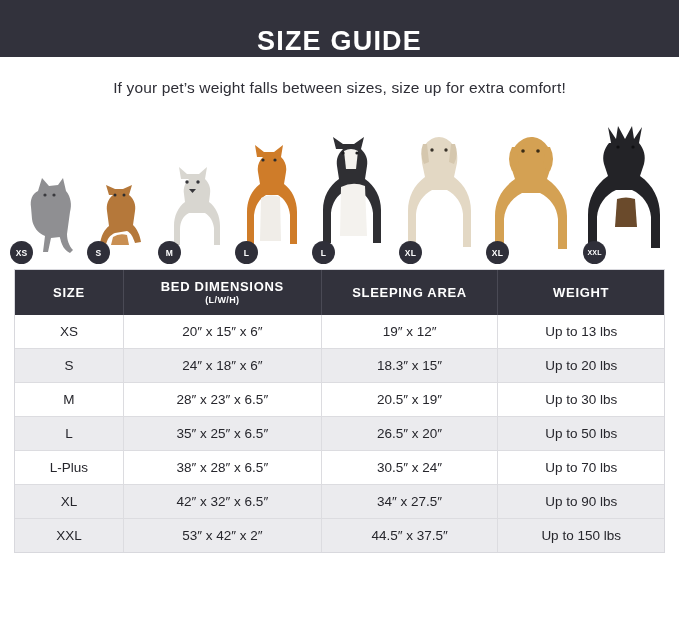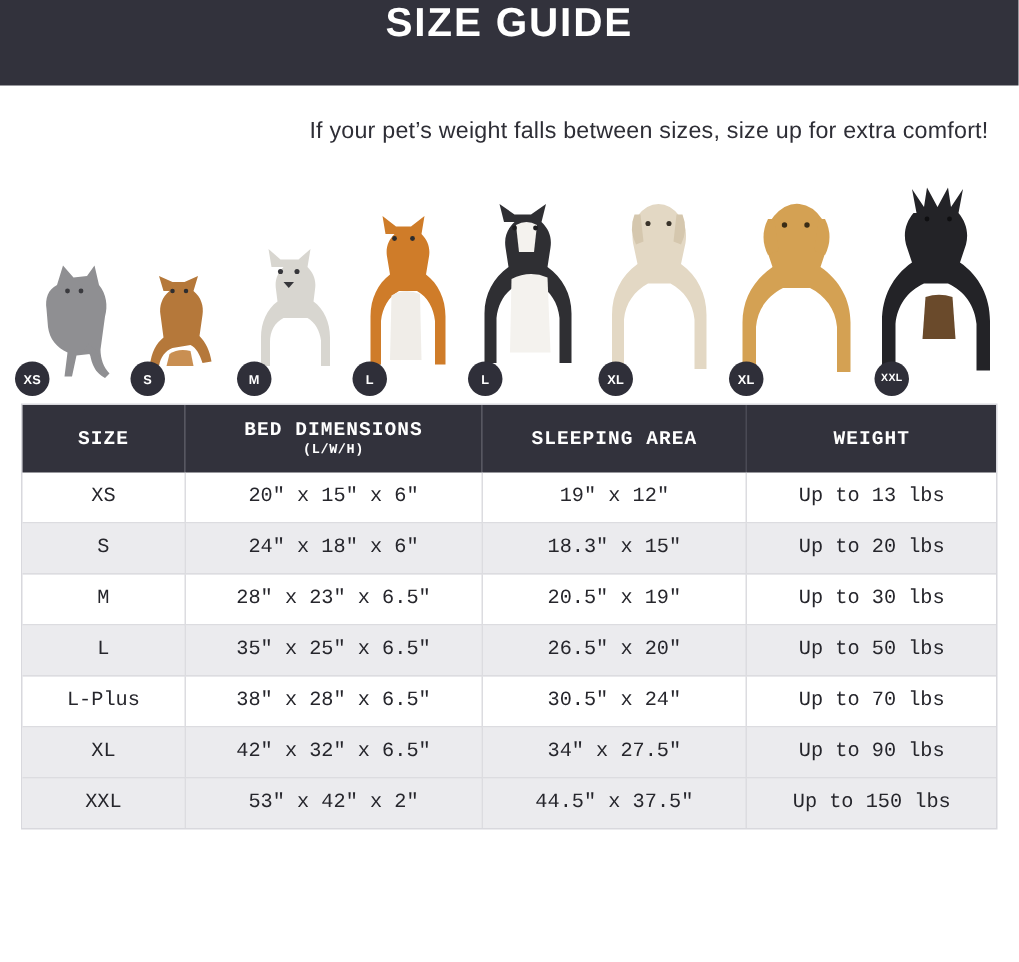--- a/index.html
+++ b/index.html
@@ -18,33 +18,33 @@
     width: 679px;
     height: 641px;
     position: relative;
     background: #ffffff;
   }
   
   .header {
     height: 57px;
     background: #32323c;
     display: flex;
-    align-items: flex-start;
+    align-items: flex-end;
     justify-content: center;
   }
   .header-title {
     color: #ffffff;
     font-size: 27px;
     font-weight: bold;
     letter-spacing: 1.2px;
   }
   
   .subtitle-wrap {
     padding: 22px 20px 0 20px;
-    text-align: right;
+    text-align: center;
   }
   .subtitle {
     font-size: 15.5px;
     color: #2e2e36;
     letter-spacing: 0.15px;
   }
   
   .pets-row {
     position: relative;
     height: 140px;
@@ -86,21 +86,20 @@
   .badge.small-text { font-size: 7px; }
   
   .table-wrap {
     margin: 12px 14px 0 14px;
     border: 1px solid #d8d8dd;
   }
   table {
     border-collapse: collapse;
     width: 100%;
     table-layout: fixed;
-    font-family: Liberation Mono, monospace;
   }
   thead th {
     background: #32323c;
     color: #ffffff;
     font-size: 13px;
     font-weight: bold;
     letter-spacing: 0.7px;
     padding: 9px 2px 10px 2px;
     text-align: center;
     border-right: 1px solid #4a4a55;

